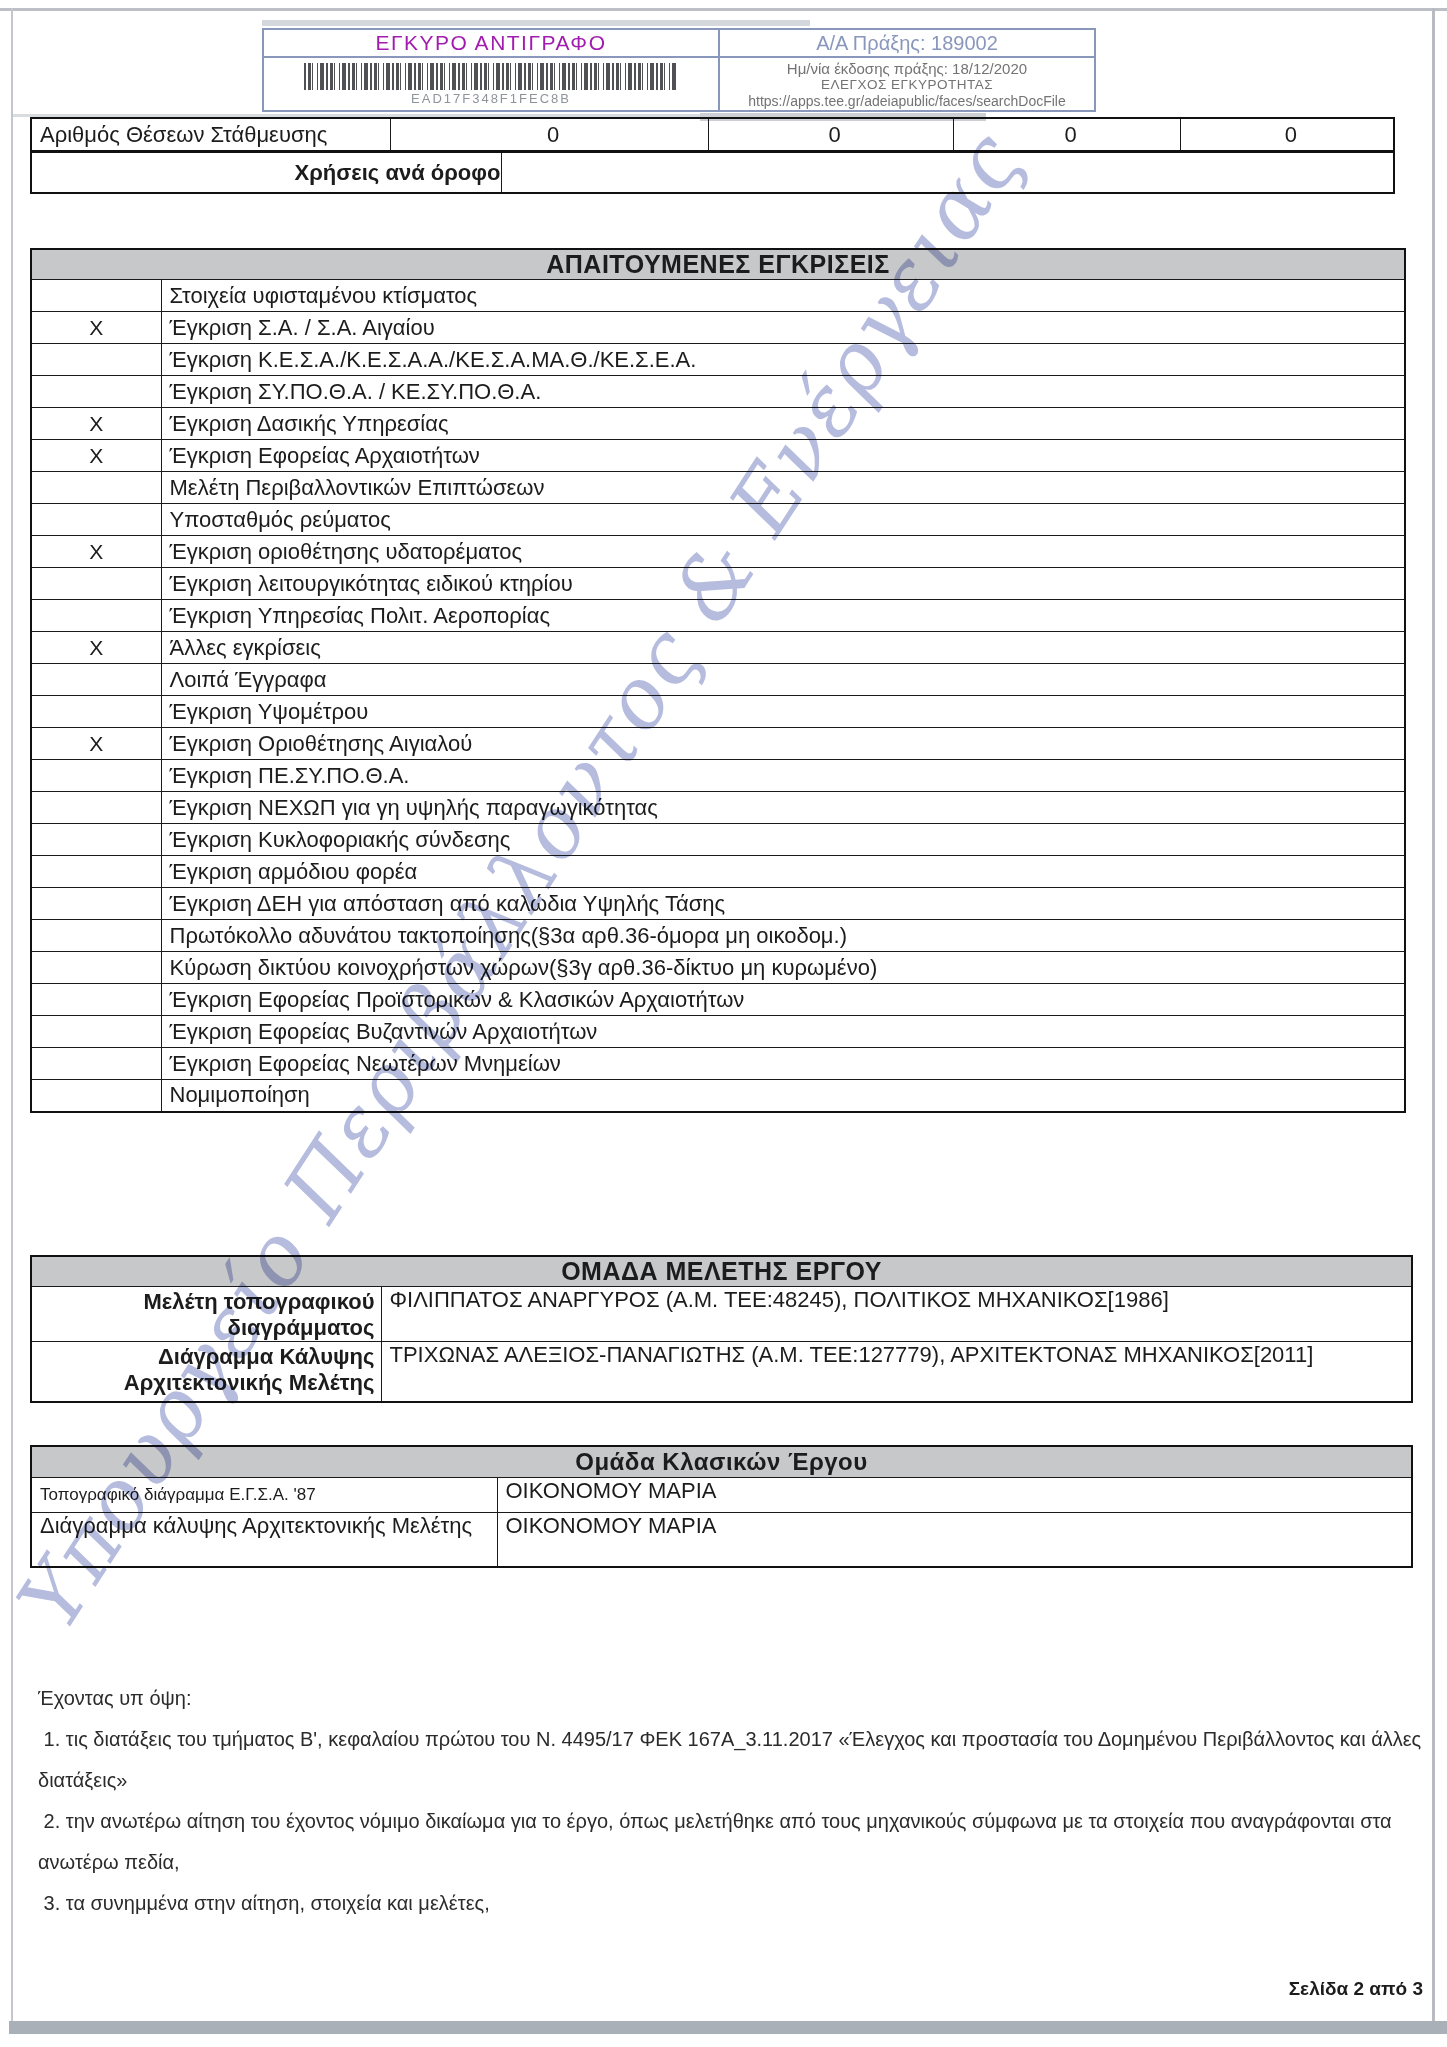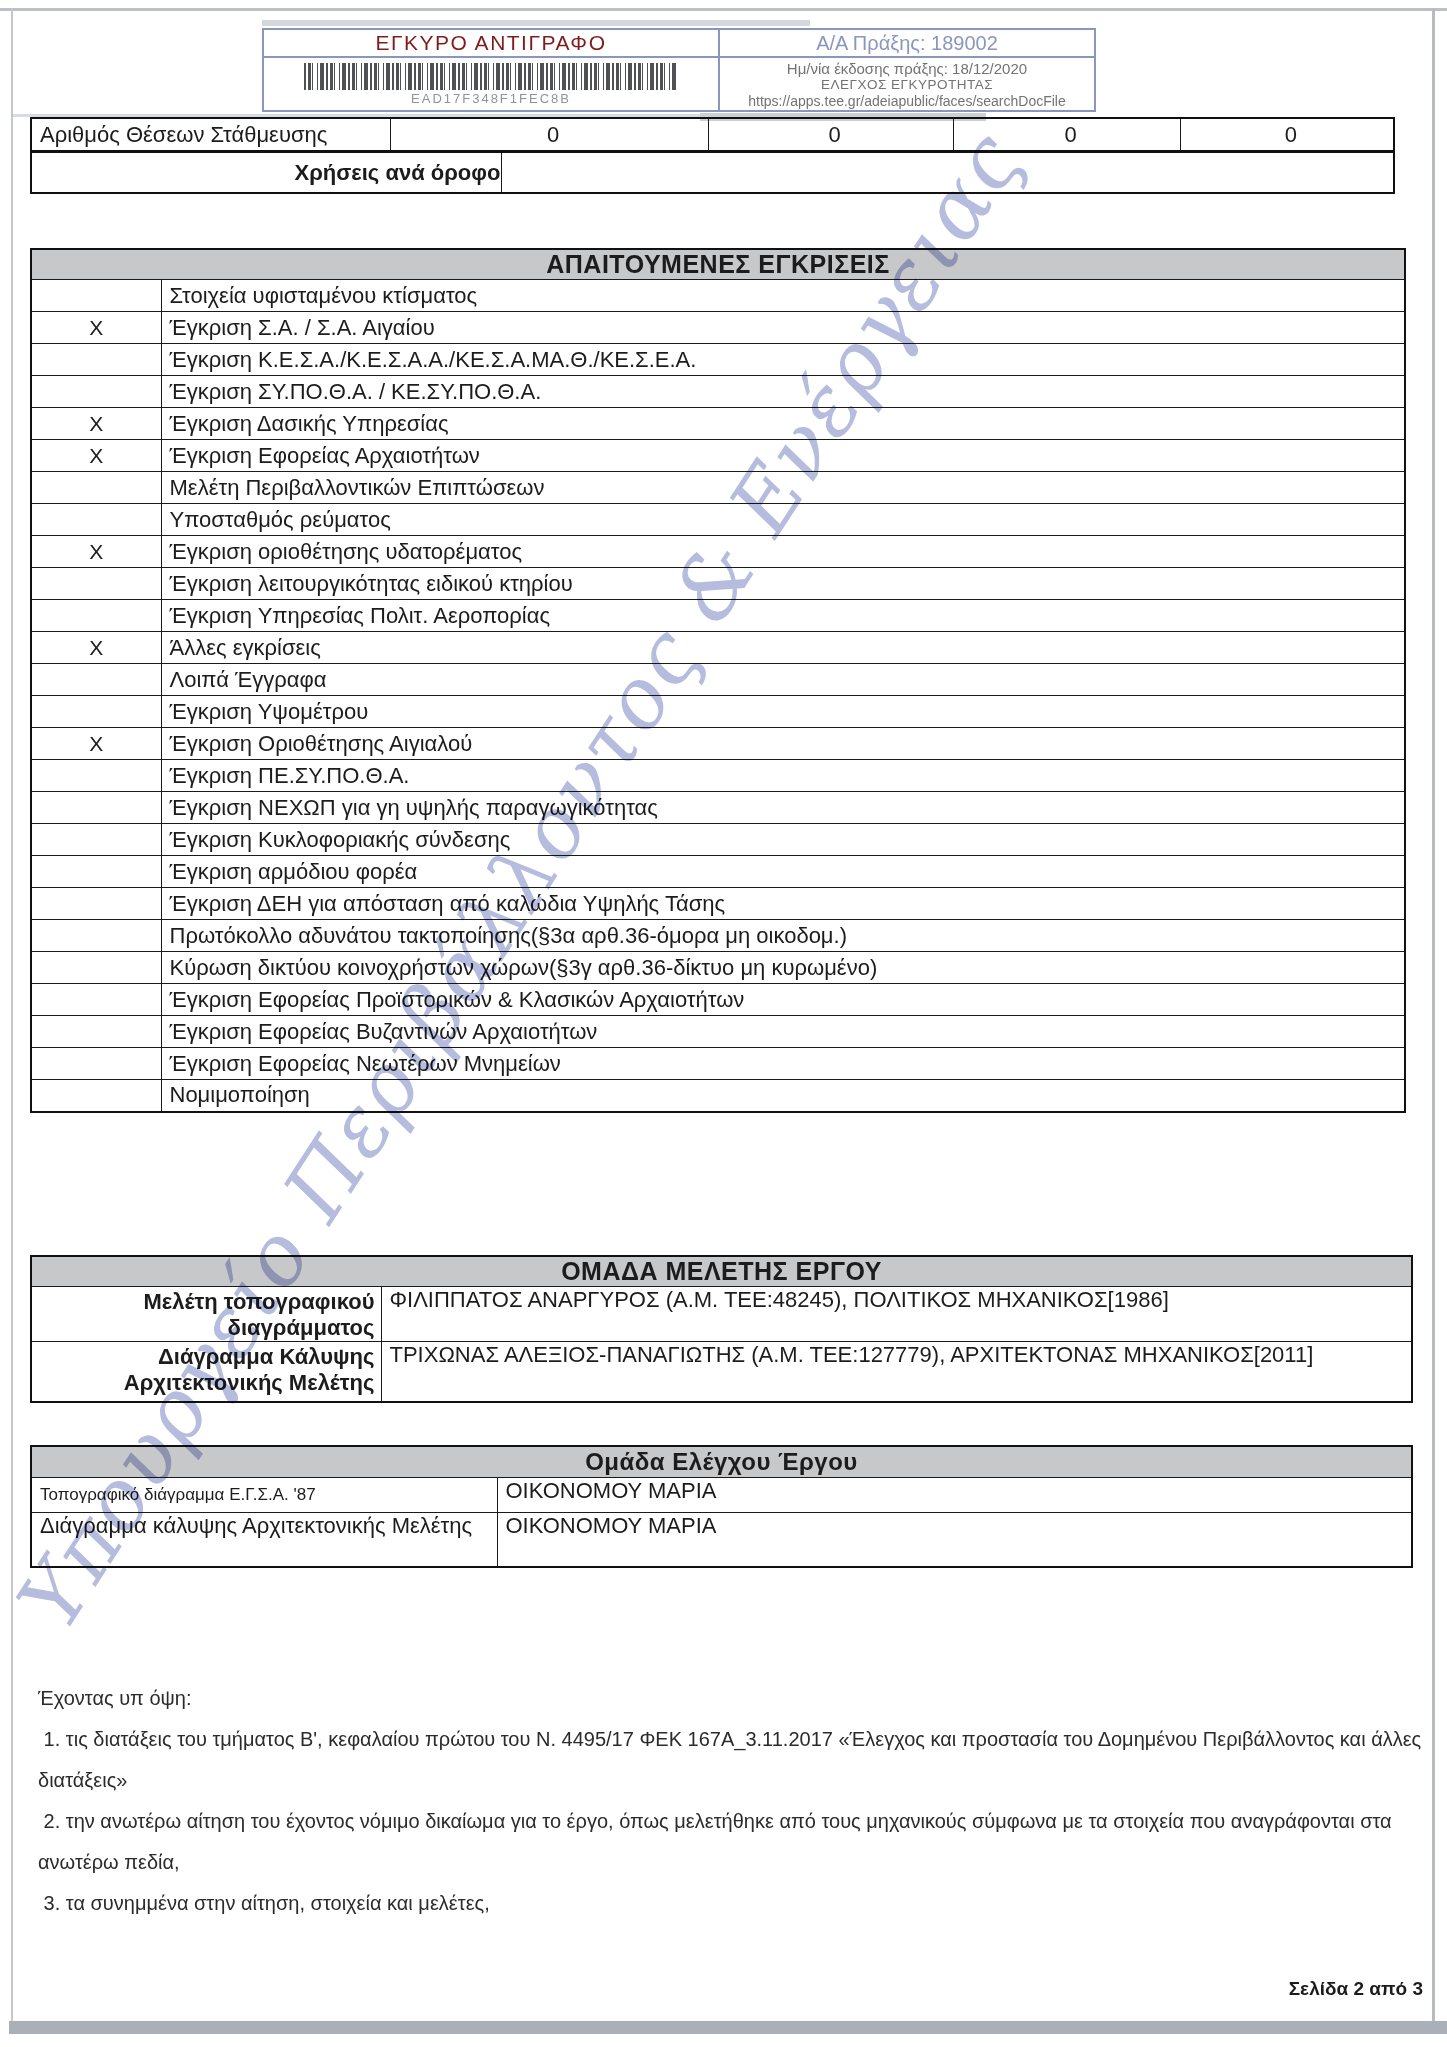--- a/index.html
+++ b/index.html
@@ -11,21 +11,21 @@
   .scan-right{position:absolute;left:1432px;top:8px;width:3px;height:2014px;background:#b8bcc2;}
   .scan-bottom{position:absolute;left:9px;bottom:13px;width:1438px;height:13px;background:#aab0b7;}
   .artifact-a{position:absolute;left:262px;top:20px;width:548px;height:6px;background:#d4d7db;}
   .artifact-b{position:absolute;left:13px;top:114px;width:688px;height:3px;background:#d9dcdf;}
   .artifact-c{position:absolute;left:700px;top:113px;width:286px;height:8px;background:#ccd0d4;}
 
   
   .vbox{position:absolute;left:262px;top:28px;width:834px;height:84px;box-sizing:border-box;
         border:2px solid #8a97bd;display:grid;grid-template-columns:456px 1fr;grid-template-rows:28px 1fr;}
   .vh-title{border-right:2px solid #8a97bd;border-bottom:2px solid #8a97bd;display:flex;align-items:center;justify-content:center;
-        color:#7f1d1d;font-size:21px;letter-spacing:1.5px;}
+        color:#a21caf;font-size:21px;letter-spacing:1.5px;}
   .vh-act{border-bottom:2px solid #8a97bd;display:flex;align-items:center;justify-content:center;
         color:#8a97bd;font-size:20px;}
   .vh-bar{border-right:2px solid #8a97bd;text-align:center;padding-top:5px;}
   .bars{width:374px;height:27px;margin:0 auto;
         background:repeating-linear-gradient(90deg,
           #4f5154 0px,#4f5154 2px,#fff 2px,#fff 4px,
           #4f5154 4px,#4f5154 7px,#fff 7px,#fff 8px,
           #4f5154 8px,#4f5154 9px,#fff 9px,#fff 13px,
           #4f5154 13px,#4f5154 14px,#fff 14px,#fff 16px,
           #4f5154 16px,#4f5154 20px,#fff 20px,#fff 22px);}
@@ -296,21 +296,21 @@
   </tbody>
     </table>
 
   <table class="doc control">
     <colgroup>
         <col style="width:466px">
         <col style="width:915px">
       </colgroup>
     <tbody>
         <tr class="gray">
-      <td colspan="2">Ομάδα Ελέγχου Έργου</td>
+      <td colspan="2">Ομάδα Κλασικών Έργου</td>
     </tr>
     <tr style="height:35px">
       <td style="font-size:17px">Τοπογραφικό διάγραμμα Ε.Γ.Σ.Α. '87</td>
       <td class="vtop">ΟΙΚΟΝΟΜΟΥ ΜΑΡΙΑ</td>
     </tr>
     <tr style="height:55px">
       <td class="lblwrap vtop">
         <span style="display:inline-block;max-width:350px;">Διάγραμμα κάλυψης Αρχιτεκτονικής Μελέτης</span>
       </td>
       <td class="vtop">ΟΙΚΟΝΟΜΟΥ ΜΑΡΙΑ</td>

